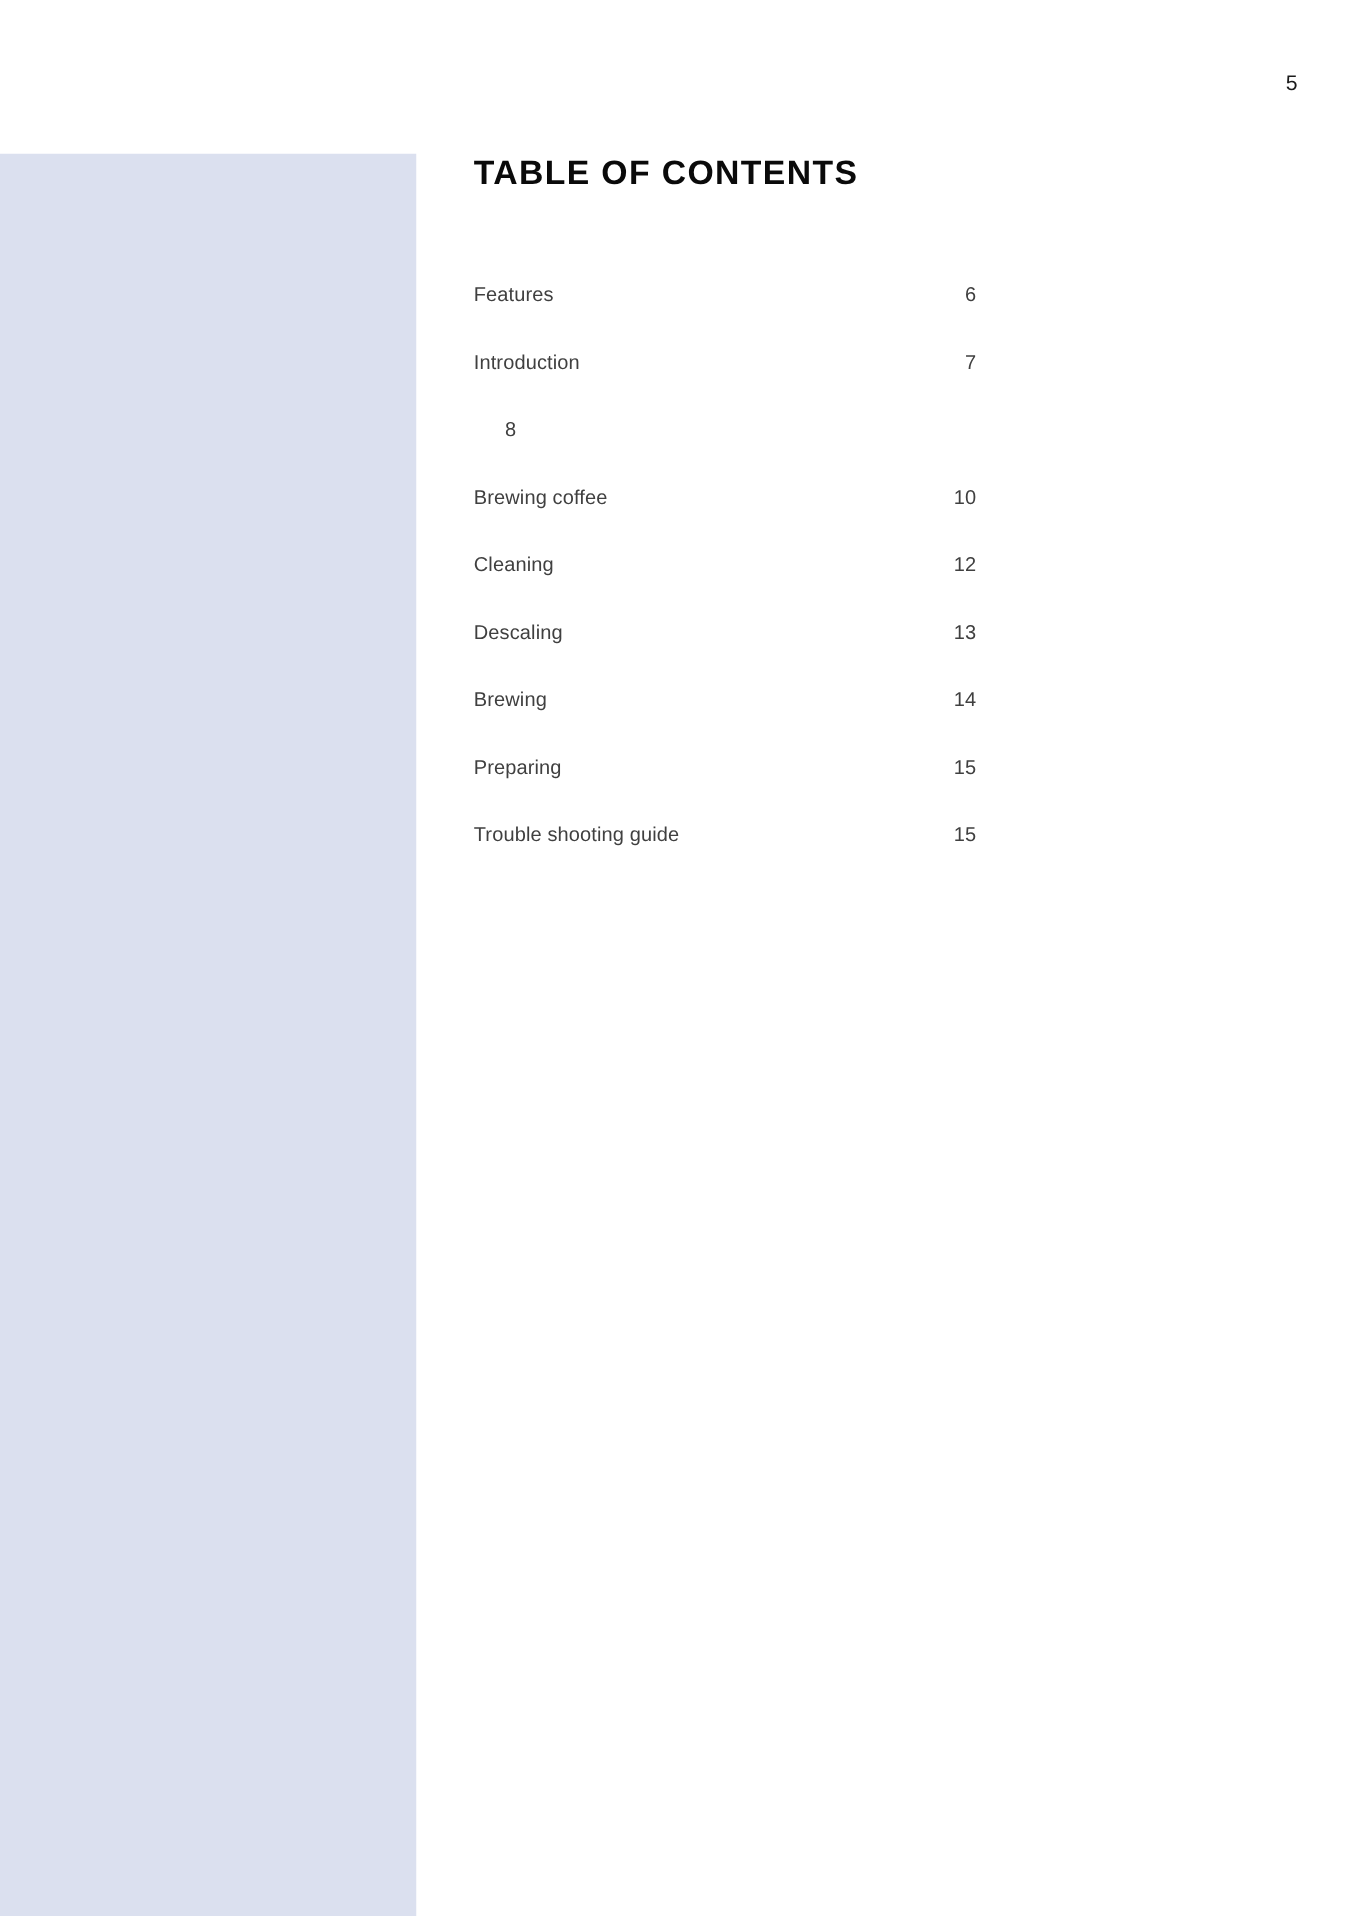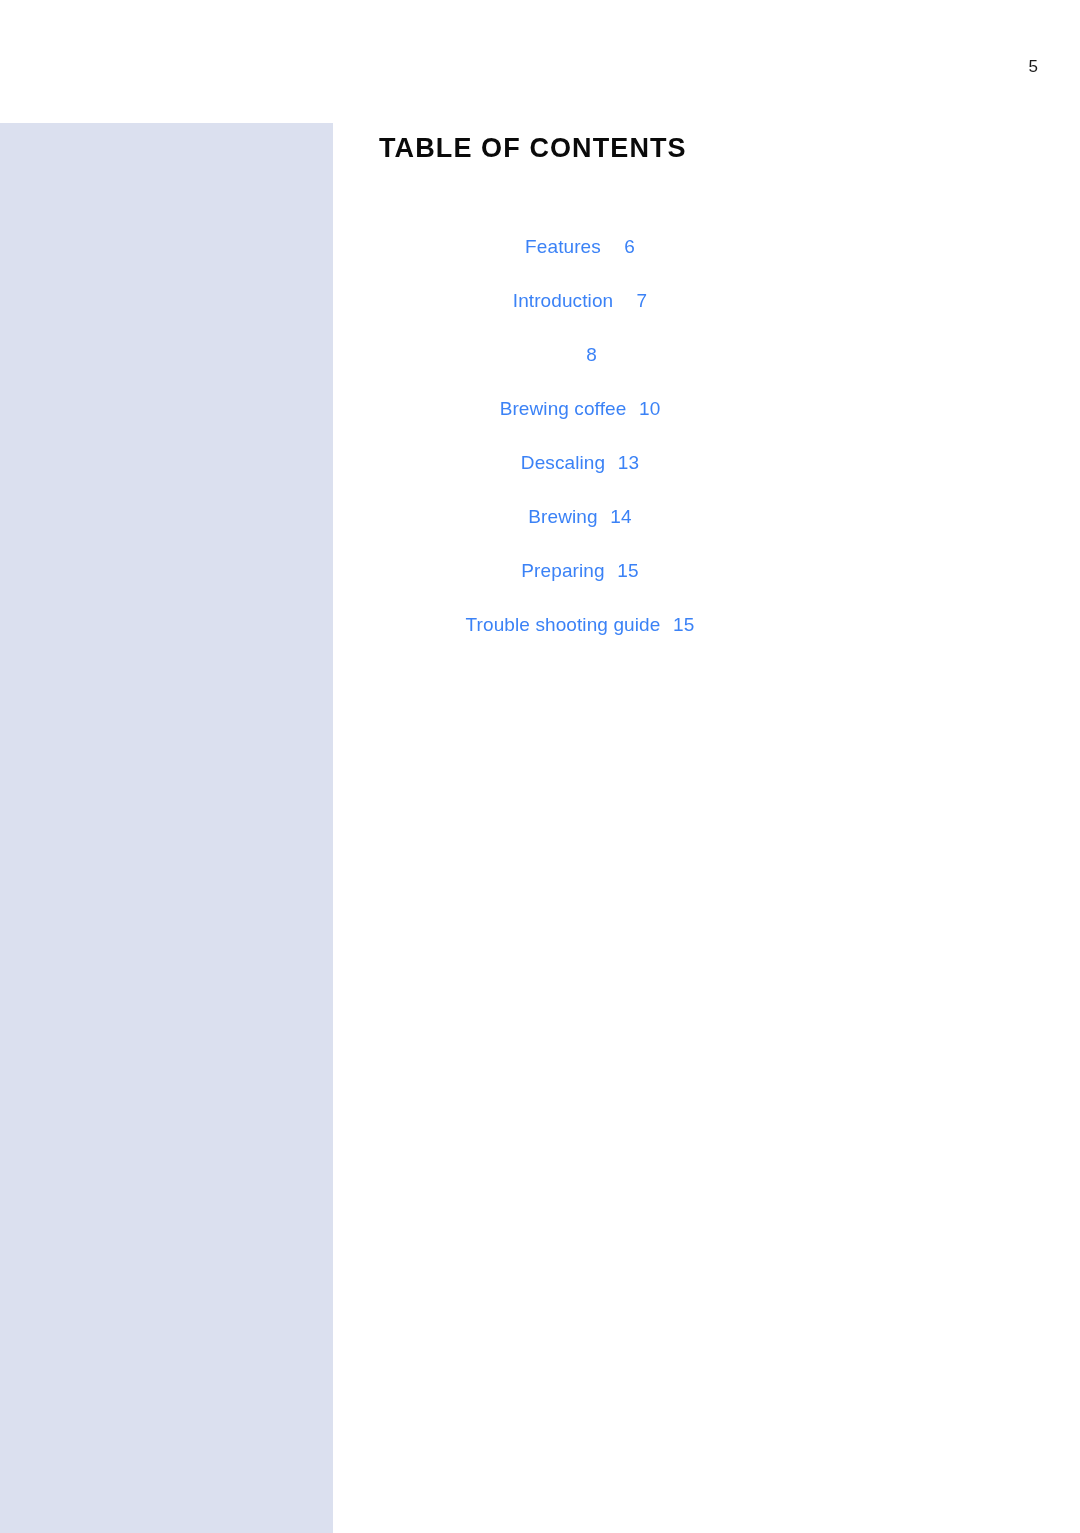--- a/index.html
+++ b/index.html
@@ -36,21 +36,21 @@
     font-size: 17px;
     line-height: 1;
     color: #1a1a1a;
     font-family: "Liberation Sans", sans-serif;
   }
 
   
   .content {
     position: absolute;
     left: 379px;
-    top: 134px;
+    top: 124px;
     width: 402px;
   }
 
   .toc-title {
     font-size: 27px;
     font-weight: bold;
     letter-spacing: 1.1px;
     line-height: 1.1;
     color: #0a0a0a;
     margin: 0 0 0 0;
@@ -60,25 +60,25 @@
   .toc-list {
     margin: 0;
     padding: 0;
     list-style: none;
     margin-top: 56px;
   }
 
   .toc-entry {
     display: flex;
     align-items: baseline;
-    justify-content: center;
+    justify-content: space-between;
     height: 54px;
-    font-size: 19px;
+    font-size: 16px;
     line-height: 54px;
-    color: #3b82f6;
+    color: #404040;
   }
 
   .toc-entry-label {
     white-space: nowrap;
     letter-spacing: 0.1px;
   }
 
   .toc-entry-page {
     text-align: right;
     min-width: 34px;
@@ -109,20 +109,24 @@
         <span class="toc-entry-page">7</span>
       </li>
       <li class="toc-entry">
         <span class="toc-entry-page">8</span>
       </li>
       <li class="toc-entry">
         <span class="toc-entry-label">Brewing coffee</span>
         <span class="toc-entry-page">10</span>
       </li>
       <li class="toc-entry">
+        <span class="toc-entry-label">Cleaning</span>
+        <span class="toc-entry-page">12</span>
+      </li>
+      <li class="toc-entry">
         <span class="toc-entry-label">Descaling</span>
         <span class="toc-entry-page">13</span>
       </li>
       <li class="toc-entry">
         <span class="toc-entry-label">Brewing</span>
         <span class="toc-entry-page">14</span>
       </li>
       <li class="toc-entry">
         <span class="toc-entry-label">Preparing</span>
         <span class="toc-entry-page">15</span>

